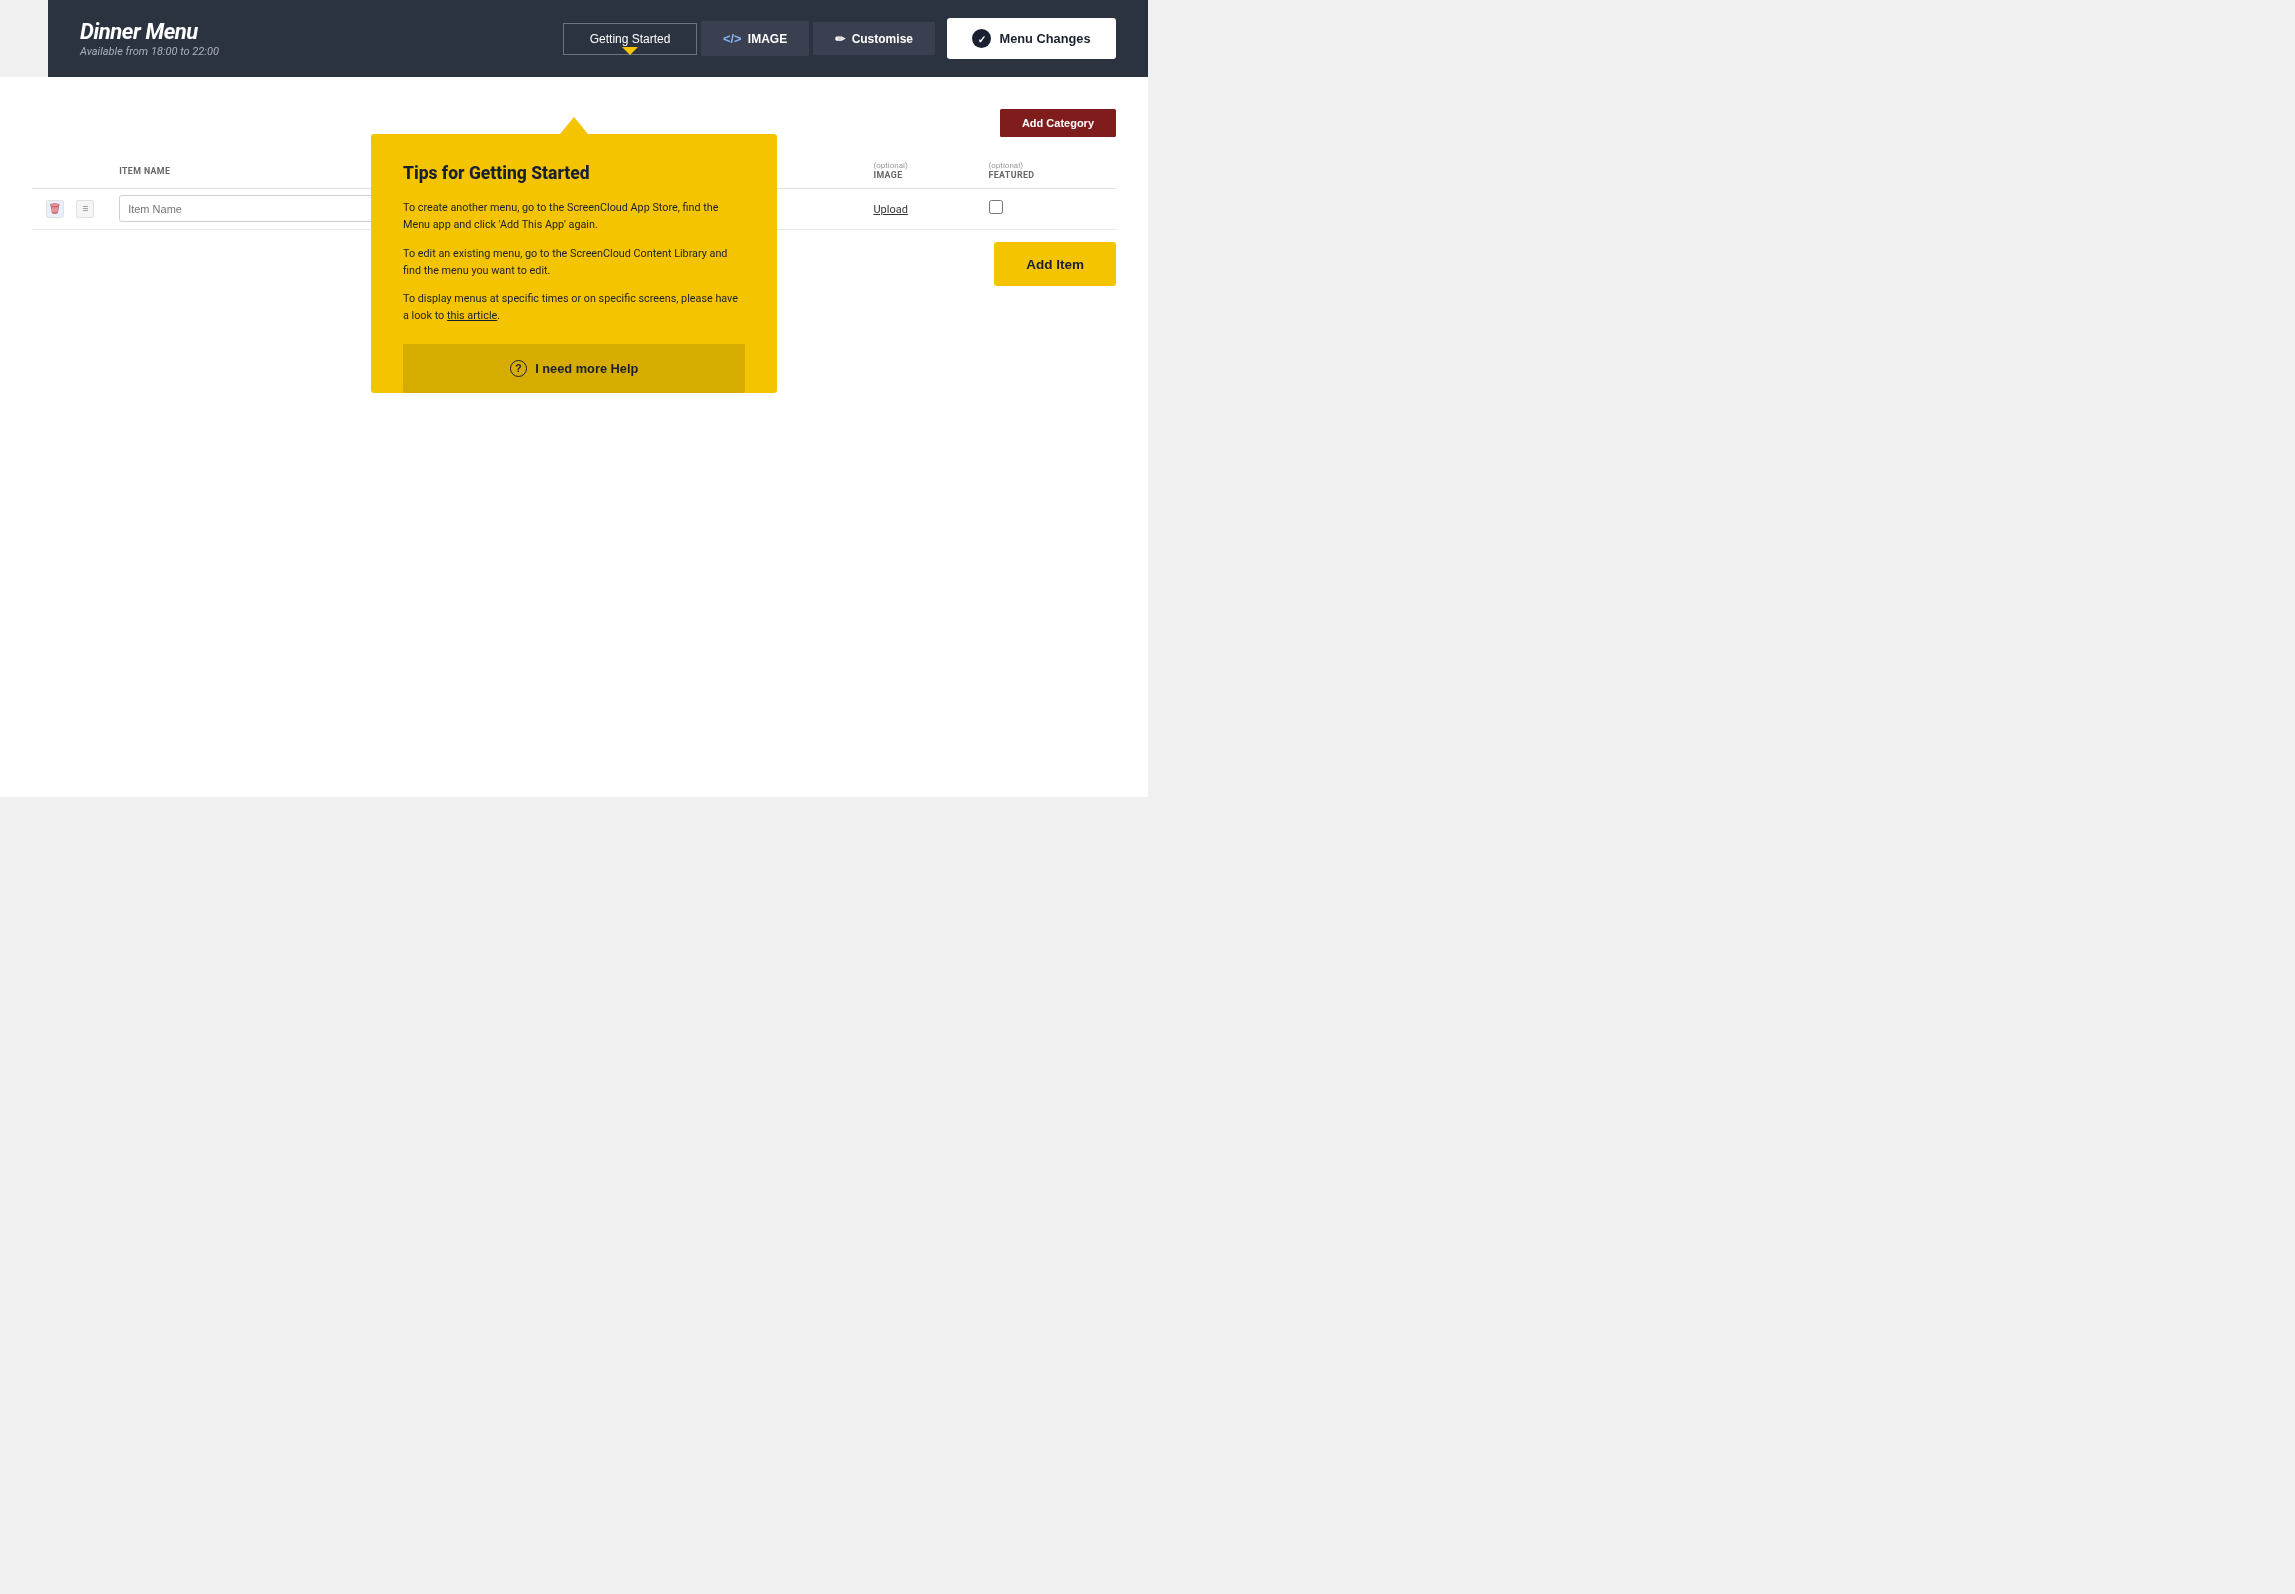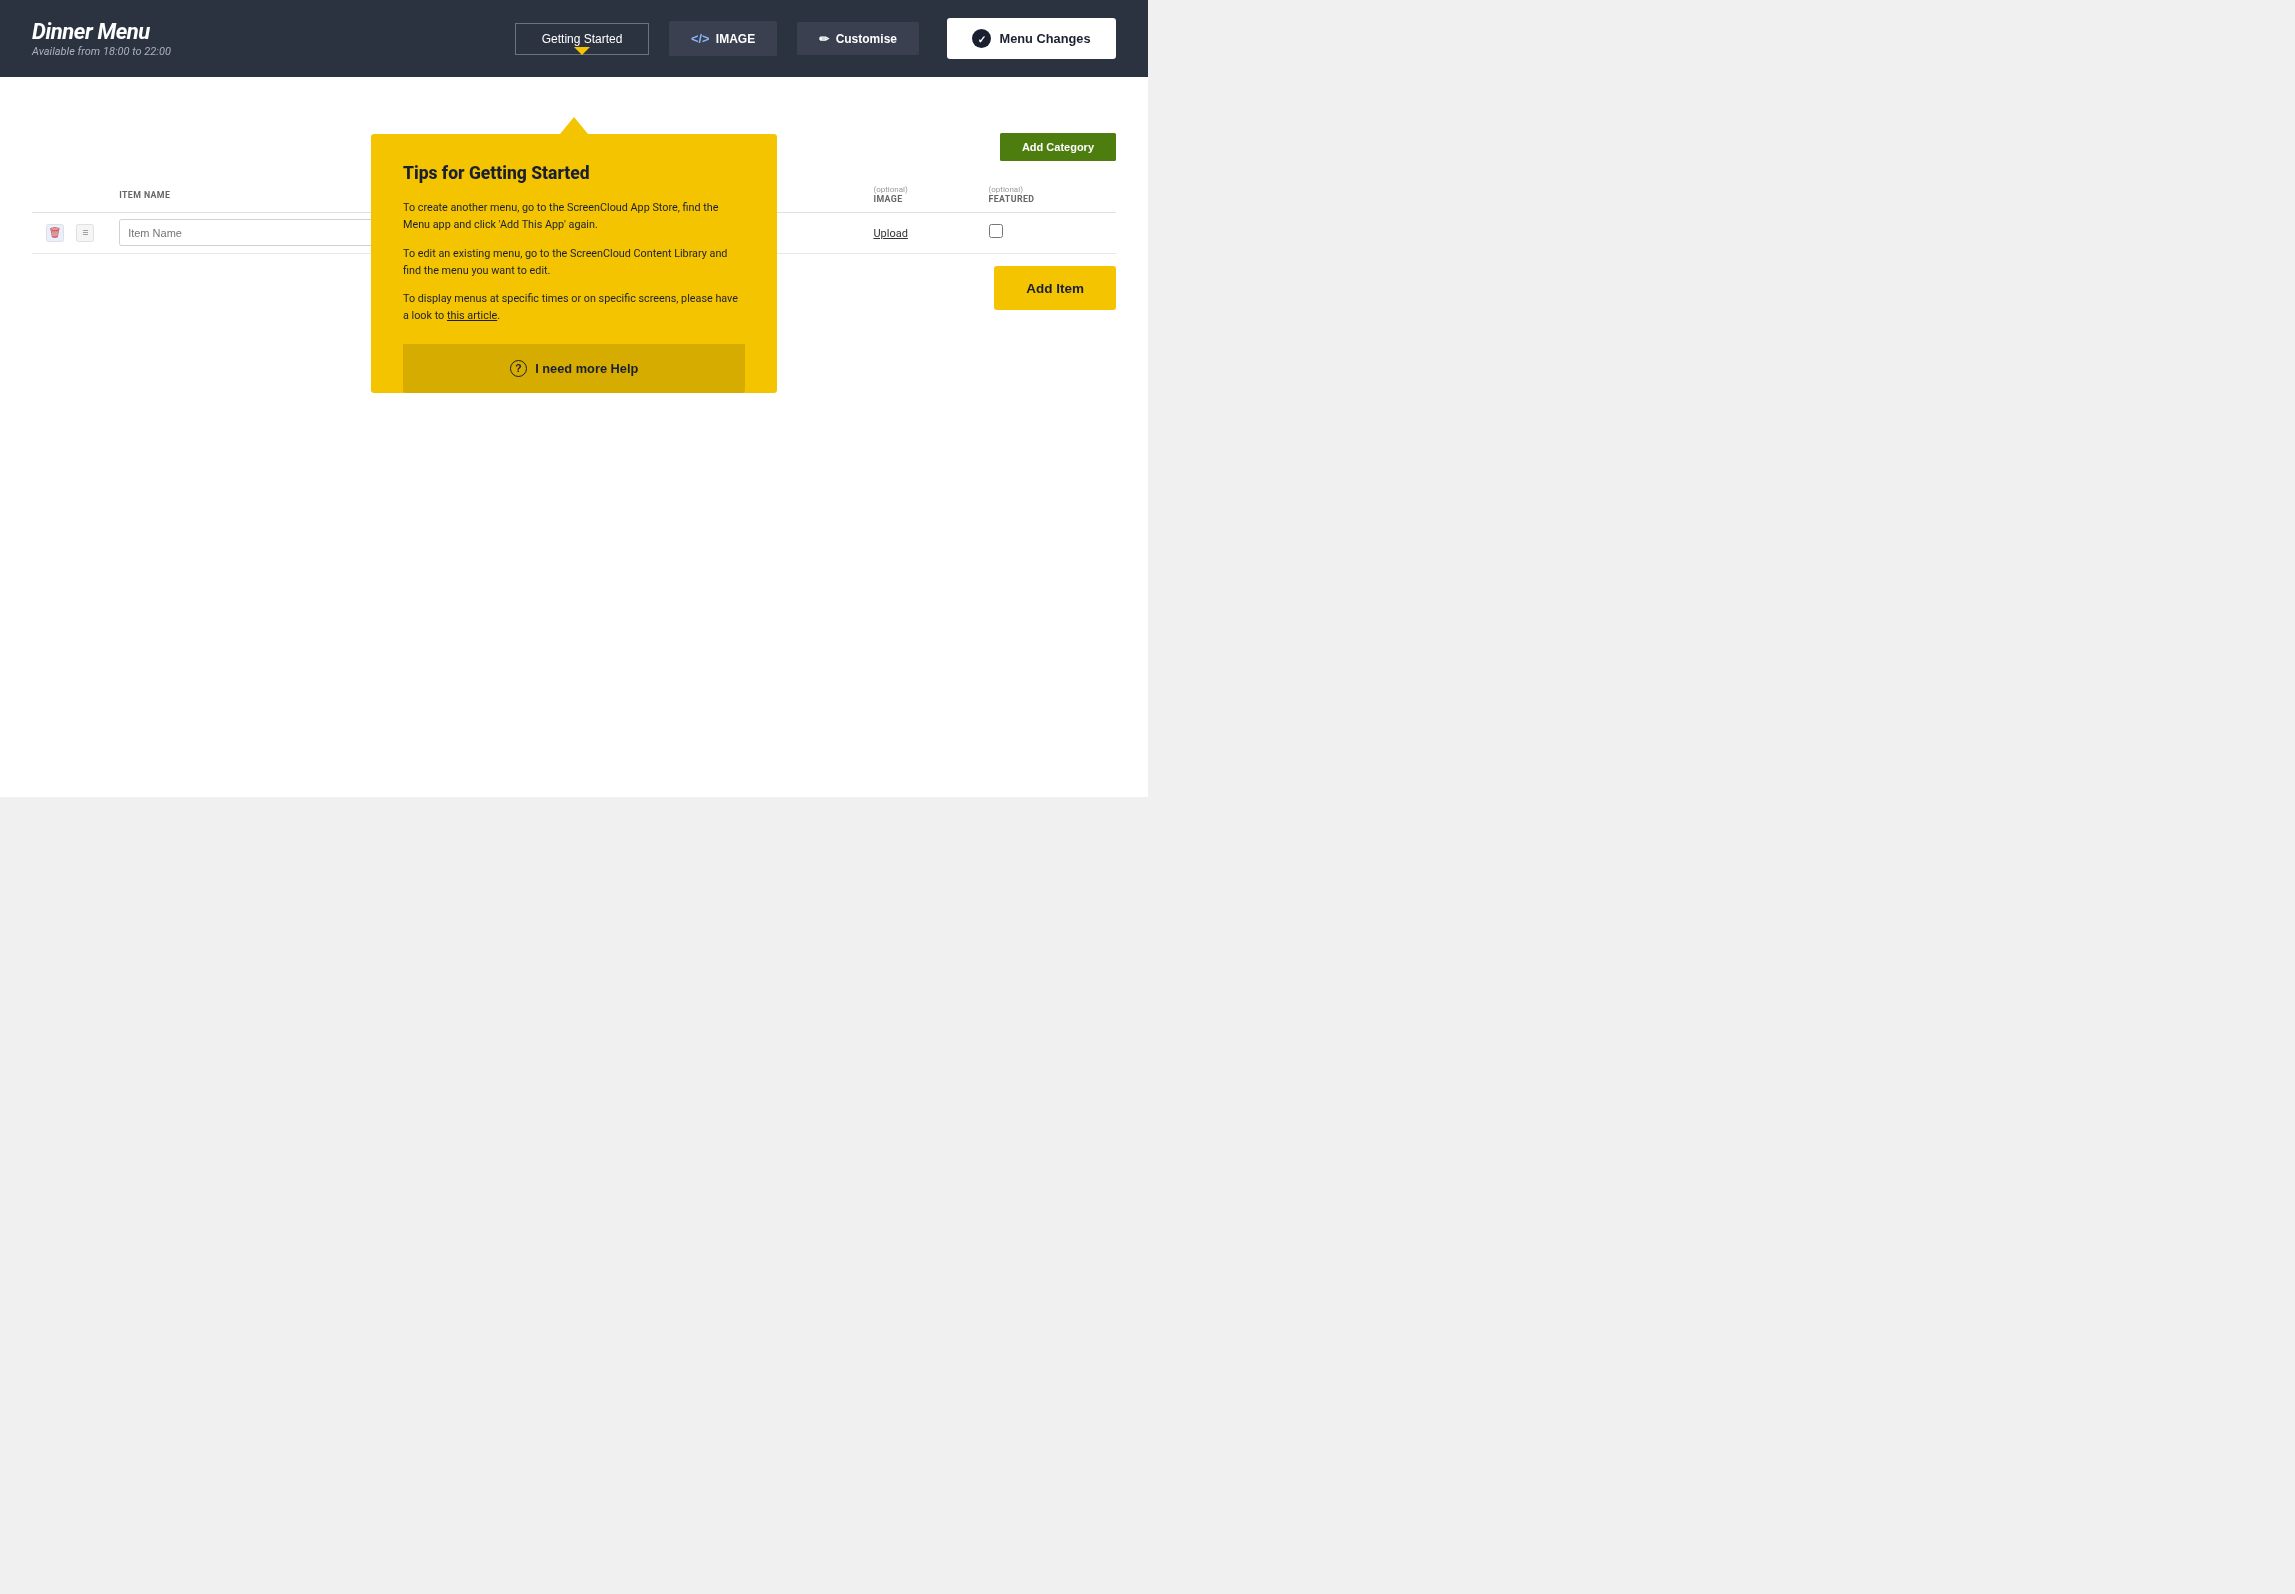--- a/index.html
+++ b/index.html
@@ -11,21 +11,22 @@
       overflow: hidden;
     }
 
     
     .header {
       background: #2c3340;
       height: 77px;
       display: flex;
       align-items: center;
       padding: 0 32px;
-      gap: 20px;
+      gap: 4px;
+      margin-left: 48px;
     }
     .header-title-area {
       flex: 0 0 auto;
       margin-right: auto;
     }
     .header-title {
       font-size: 22px;
       font-weight: 700;
       font-style: italic;
       color: #ffffff;
@@ -132,28 +133,27 @@
     }
 
     
     .table-header {
       display: flex;
       justify-content: flex-end;
       margin-bottom: 16px;
     }
     .btn-add-category {
       padding: 8px 22px;
-      background: #4d7c0f;
+      background: #7f1d1d;
       color: #ffffff;
       border: none;
       font-size: 11px;
       font-weight: 600;
       cursor: pointer;
       border-radius: 1.6px;
-      margin-top: 24px;
     }
 
     .data-table {
       width: 100%;
       border-collapse: collapse;
     }
     .data-table th {
       text-align: left;
       padding: 8px 11px;
       font-size: 8.8px;

